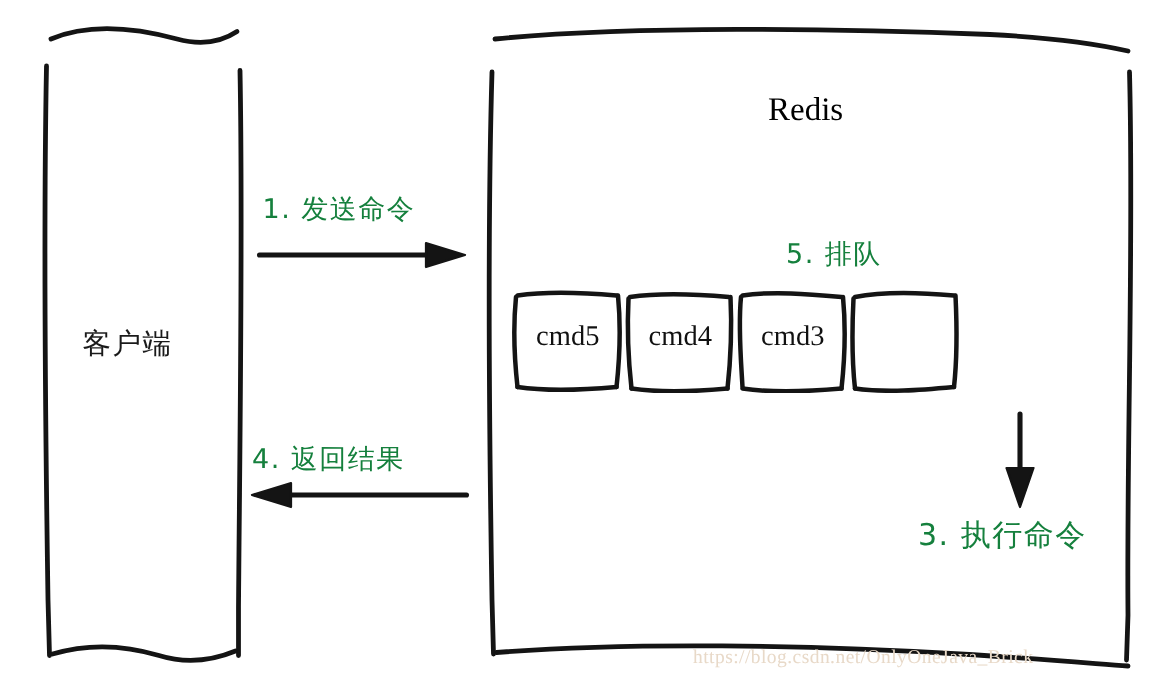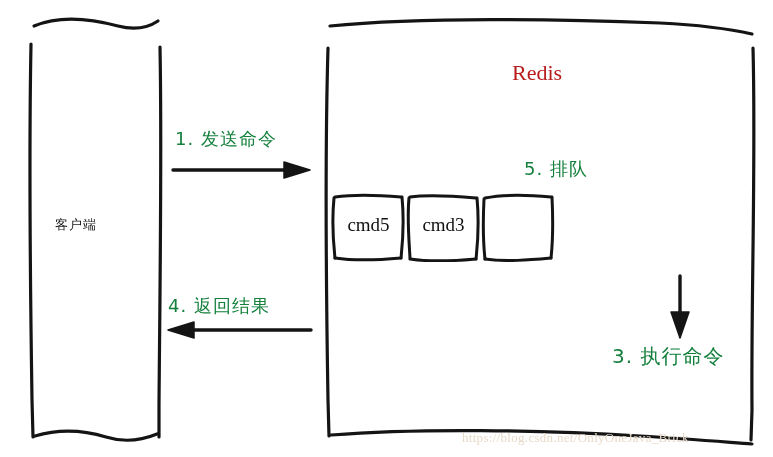--- a/index.html
+++ b/index.html
@@ -35,28 +35,28 @@
     font-weight: 400;
     letter-spacing: 1px;
   }
   .serif {
     font-family: "Liberation Serif", serif;
   }
   
   #client-label {
     left: 55px;
     top: 216px;
-    font-size: 13px;
+    font-size: 19px;
     color: #1a1a1a;
   }
   #redis-label {
     left: 512px;
     top: 60px;
     font-size: 22px;
-    color: #b91c1c;
+    color: #000000;
   }
   
   #step1-label {
     left: 175px;
     top: 127px;
     font-size: 18px;
   }
   #step2-label {
     left: 524px;
     top: 157px;
@@ -68,21 +68,21 @@
     font-size: 20px;
   }
   #step4-label {
     left: 168px;
     top: 294px;
     font-size: 18px;
   }
   
   #queue {
     position: absolute;
-    left: 331px;
+    left: 341px;
     top: 192px;
     height: 70px;
     display: flex;
     align-items: flex-end;
     text-decoration: underline;
   }
   .cmd-cell {
     position: relative;
     width: 75px;
     height: 70px;
@@ -173,20 +173,31 @@
         <g fill="none" stroke="#141414" stroke-width="3" stroke-linecap="round" stroke-linejoin="round">
           <path d="M4,5 C24,2 48,3 70,5"></path>
           <path d="M3,6 C1,26 2,48 4,66"></path>
           <path d="M71,5 C73,26 72,48 70,66"></path>
           <path d="M4,66 C24,69 48,68 70,66"></path>
         </g>
       </svg>
       <div class="cmd-text">cmd5</div>
     </div>
 
+    <div class="cmd-cell">
+      <svg width="75" height="70" viewBox="0 0 75 70">
+        <g fill="none" stroke="#141414" stroke-width="3" stroke-linecap="round" stroke-linejoin="round">
+          <path d="M4,6 C24,3 48,4 70,6"></path>
+          <path d="M3,7 C2,27 3,49 5,67"></path>
+          <path d="M71,6 C72,27 71,49 69,67"></path>
+          <path d="M5,67 C25,70 48,69 69,67"></path>
+        </g>
+      </svg>
+      <div class="cmd-text">cmd4</div>
+    </div>
 
     <div class="cmd-cell">
       <svg width="75" height="70" viewBox="0 0 75 70">
         <g fill="none" stroke="#141414" stroke-width="3" stroke-linecap="round" stroke-linejoin="round">
           <path d="M4,5 C24,2 48,4 70,6"></path>
           <path d="M3,6 C1,26 3,48 4,66"></path>
           <path d="M71,6 C73,27 72,49 70,67"></path>
           <path d="M4,67 C24,70 48,69 70,67"></path>
         </g>
       </svg>

